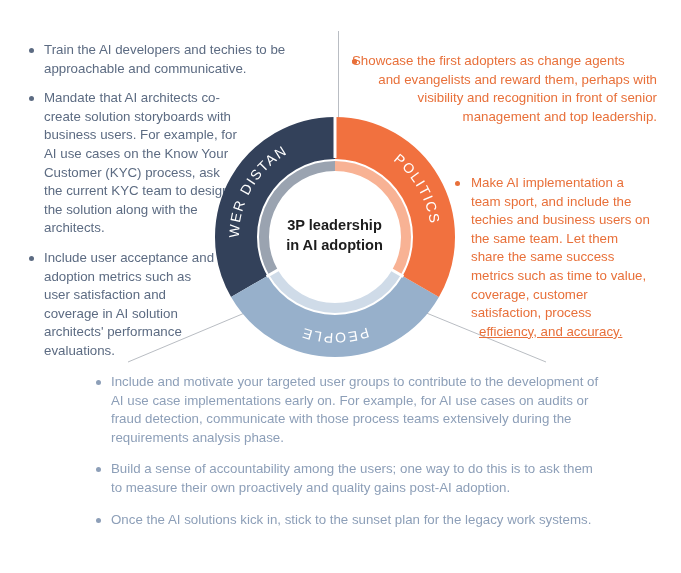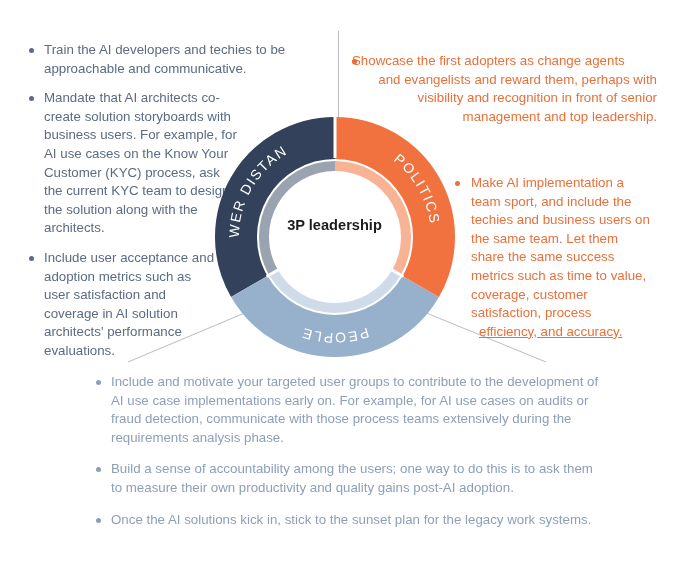--- a/index.html
+++ b/index.html
@@ -181,21 +181,21 @@
 
   <div id="ritem3">
     <span class="rdot"></span>
     <span class="rbody">Make AI implementation a team sport, and include the techies and business users on the same team. Let them share the same success metrics such as time to value, coverage, customer satisfaction, process</span>
     <span class="lastline">efficiency, and accuracy.</span>
   </div>
 
   <div id="col-bottom">
     <ul class="bullets">
       <li>Include and motivate your targeted user groups to contribute to the development of AI use case implementations early on. For example, for AI use cases on audits or fraud detection, communicate with those process teams extensively during the requirements analysis phase.</li>
-      <li>Build a sense of accountability among the users; one way to do this is to ask them to measure their own productivity and quality gains post-AI adoption.</li>
+      <li>Build a sense of accountability among the users; one way to do this is to ask them to measure their own proactively and quality gains post-AI adoption.</li>
       <li>Once the AI solutions kick in, stick to the sunset plan for the legacy work systems.</li>
     </ul>
   </div>
 
   <div id="donut">
     <svg width="250" height="250" viewBox="0 0 250 250">
       <defs>
 
         <path id="arc-pd" d="M 125,125 m -96,0 a 96,96 0 0 1 48,-83.14" fill="none"></path>
         <path id="arc-po" d="M 125,125 m 48,-83.14 a 96,96 0 0 1 48,83.14" fill="none"></path>
@@ -232,15 +232,16 @@
         <textPath href="#arc-po" startOffset="50%" text-anchor="middle">POLITICS</textPath>
       </text>
       <text class="seg-label">
         <textPath href="#arc-pe" startOffset="50%" text-anchor="middle">PEOPLE</textPath>
       </text>
     </svg>
   </div>
 
   <div id="center-text">
     <div>3P leadership</div>
+    <div>in AI adoption</div>
   </div>
 
 </div>
 
 </body></html>

